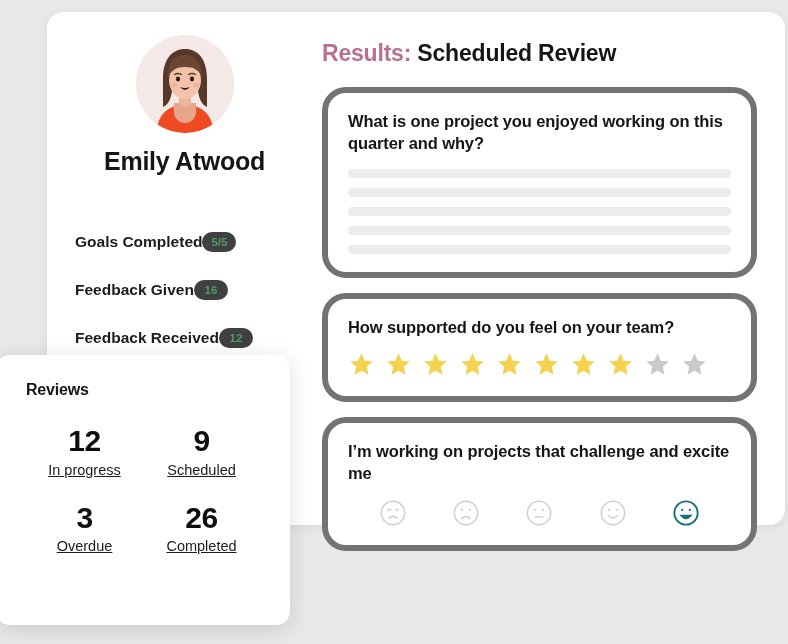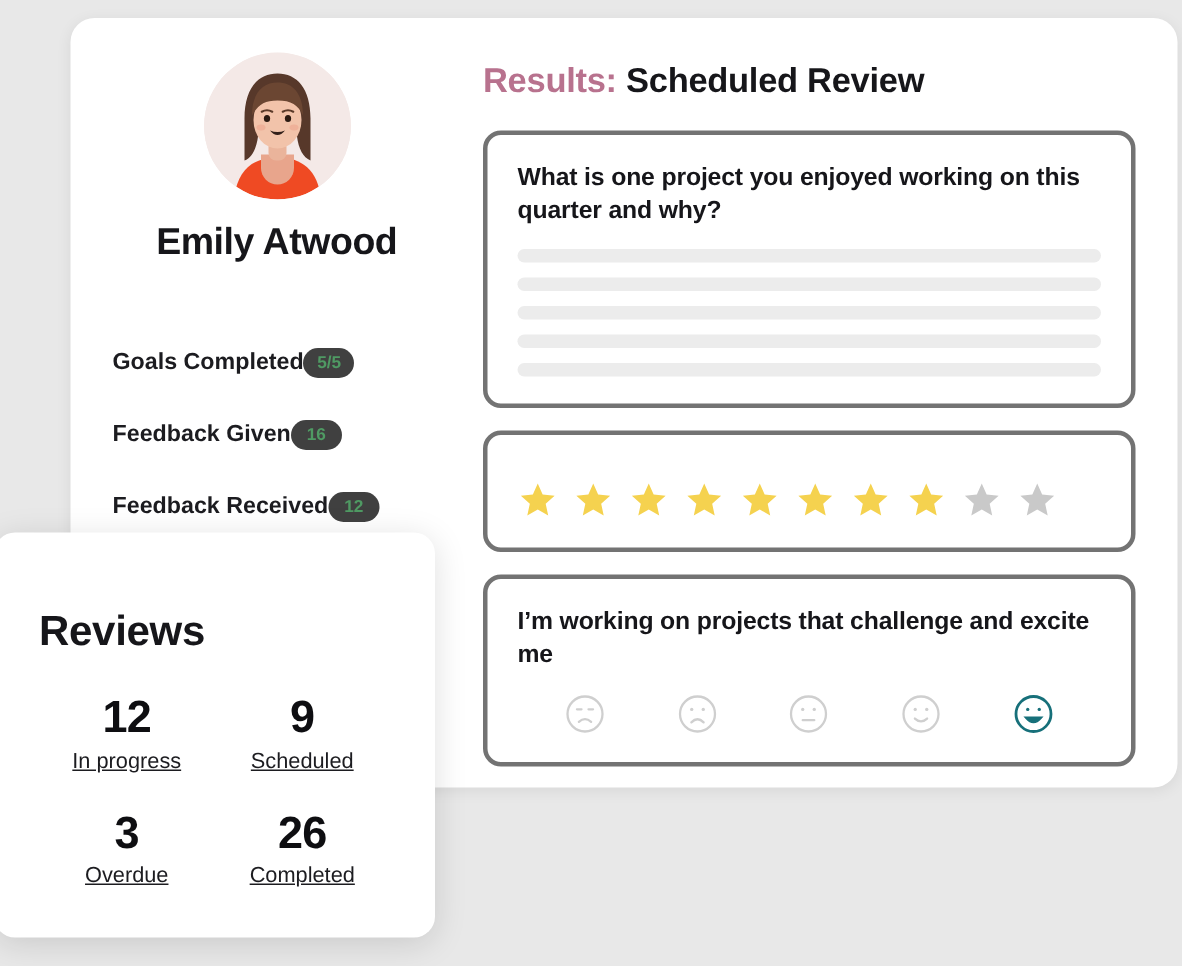--- a/index.html
+++ b/index.html
@@ -102,22 +102,22 @@
     letter-spacing: -0.2px;
     margin: 0 0 20px 0;
     color: #16161a;
   }
   .results-title .prefix {
     color: #b8728e;
     font-weight: 600;
   }
 
   .qcard {
-    border: 3px solid #737373;
-    border-radius: 12px;
+    border: 6px solid #737373;
+    border-radius: 24px;
     background: #fff;
     padding: 18px 20px 18px 20px;
     margin-bottom: 15px;
     box-sizing: border-box;
   }
   .qtext {
     font-size: 16.5px;
     font-weight: 700;
     color: #16161a;
     line-height: 1.33;
@@ -155,26 +155,25 @@
     top: 355px;
     width: 294px;
     height: 270px;
     background: #ffffff;
     border-radius: 14px;
     box-shadow: 0 4px 22px rgba(0,0,0,0.13);
     padding: 26px 30px 0 30px;
     box-sizing: border-box;
   }
   .reviews-title {
-    font-size: 28px;
+    font-size: 16px;
     font-weight: 700;
     color: #16161a;
     letter-spacing: -0.2px;
     margin-bottom: 26px;
-    margin-top: 24px;
   }
   .reviews-grid {
     display: grid;
     grid-template-columns: 1fr 1fr;
     row-gap: 24px;
     text-align: center;
   }
   .rv-num {
     font-size: 30px;
     font-weight: 700;
@@ -270,20 +269,21 @@
         <div class="skeletons">
           <div class="skel"></div>
           <div class="skel"></div>
           <div class="skel"></div>
           <div class="skel"></div>
           <div class="skel"></div>
         </div>
       </div>
 
       <div class="qcard">
+        <div class="qtext">How supported do you feel on your team?</div>
         <div class="stars" id="stars-row">
             <svg viewBox="0 0 24 24" class="star">
               <path d="M12 2.1 L14.9 8.6 L22 9.4 L16.7 14.1 L18.2 21 L12 17.5 L5.8 21 L7.3 14.1 L2 9.4 L9.1 8.6 Z" fill="#f5d24f"></path>
             </svg>
             <svg viewBox="0 0 24 24" class="star">
               <path d="M12 2.1 L14.9 8.6 L22 9.4 L16.7 14.1 L18.2 21 L12 17.5 L5.8 21 L7.3 14.1 L2 9.4 L9.1 8.6 Z" fill="#f5d24f"></path>
             </svg>
             <svg viewBox="0 0 24 24" class="star">
               <path d="M12 2.1 L14.9 8.6 L22 9.4 L16.7 14.1 L18.2 21 L12 17.5 L5.8 21 L7.3 14.1 L2 9.4 L9.1 8.6 Z" fill="#f5d24f"></path>
             </svg>

